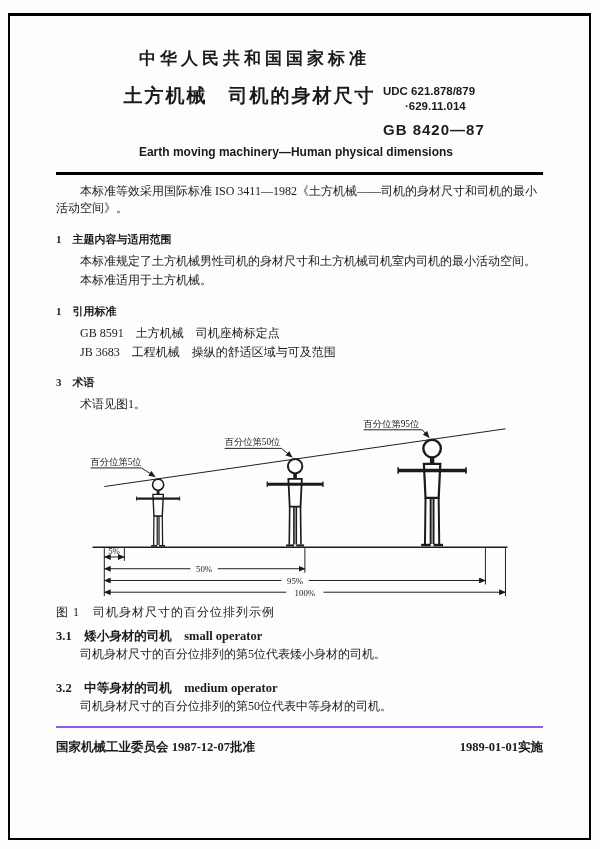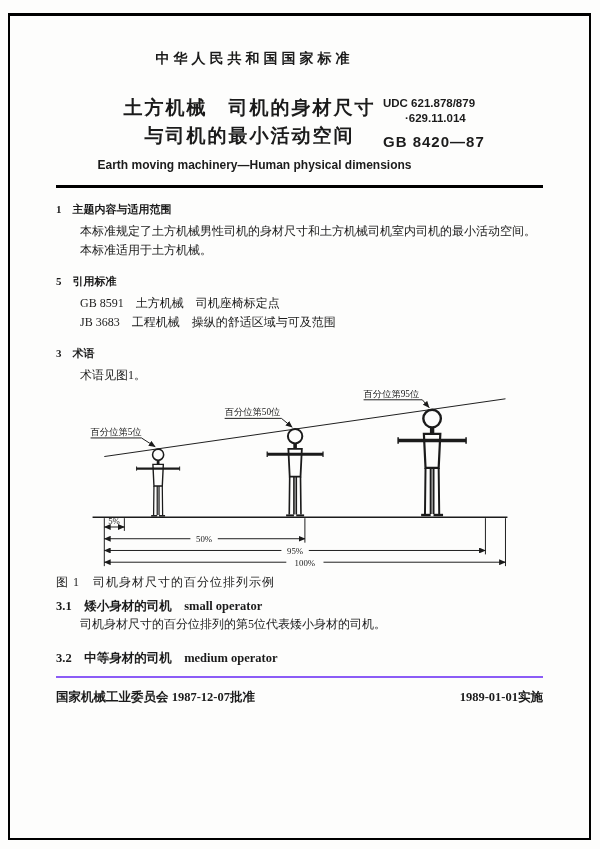--- a/index.html
+++ b/index.html
@@ -14,39 +14,39 @@
     background: #fdfdfc;
   }
   .frame {
     position: absolute; top: 13px; left: 8px; right: 9px; bottom: 9px;
     border: 2px solid #000; border-top-width: 3px;
     background: #fdfdfc;
   }
   .content { padding: 32px 46px 0 46px; }
 
   .std-type {
-    text-align: center; font-weight: bold; font-size: 14px;
+    text-align: center; font-weight: bold; font-size: 17px;
     letter-spacing: 4px; margin-right: 90px; line-height: 22px;
   }
-  .header-row { display: flex; margin-top: 24px; }
+  .header-row { display: flex; margin-top: 12px; }
   .spacer { width: 60px; }
   .title-block {
     flex: 1; text-align: center; font-weight: bold;
     font-size: 19px; line-height: 28px; letter-spacing: 2px;
   }
   .udc-block {
     width: 160px; font-size: 11.5px; font-weight: bold;
     font-family: "Liberation Sans", "DejaVu Sans", sans-serif;
     padding-top: 2px; line-height: 15px;
   }
   .udc2 { padding-left: 22px; }
   .gb-num { font-size: 15px; margin-top: 8px; letter-spacing: 1px; }
 
   .english-title {
-    margin-top: 8px; margin-right: 90px; text-align: center;
+    margin-top: 8px; margin-right: 90px; text-align: right;
     font-weight: bold; font-size: 12px; line-height: 15px;
     font-family: "Liberation Sans", "DejaVu Sans", sans-serif;
   }
   .rule { height: 3px; background: #000; margin-top: 12px; }
 
   p { font-size: 12px; line-height: 1.45; }
   .indent { text-indent: 2em; }
   .intro { margin-top: 8px; }
   h3 { font-size: 11px; line-height: 18px; font-weight: bold; margin-top: 12px; }
   .after-h { margin-top: 5px; }
@@ -73,41 +73,41 @@
 <div class="page">
   <div class="frame">
     <div class="content">
 
       <div class="std-type">中华人民共和国国家标准</div>
 
       <div class="header-row">
         <div class="spacer"></div>
         <div class="title-block">
           <div>土方机械　司机的身材尺寸</div>
-          <div>与司机的最小活动空间</div>
         </div>
         <div class="udc-block">
           <div class="udc1">UDC 621.878/879</div>
           <div class="udc2">·629.11.014</div>
           <div class="gb-num">GB 8420—87</div>
         </div>
       </div>
 
       <div class="english-title">
         <div>Earth moving machinery—Human physical dimensions</div>
       </div>
 
       <div class="rule"></div>
 
+      <p class="indent intro">本标准等效采用国际标准 ISO 3411—1982《土方机械——司机的身材尺寸和司机的最小活动空间》。</p>
 
       <h3>1　主题内容与适用范围</h3>
       <p class="indent after-h">本标准规定了土方机械男性司机的身材尺寸和土方机械司机室内司机的最小活动空间。</p>
       <p class="indent tight">本标准适用于土方机械。</p>
 
-      <h3>5　引用标准</h3>
+      <h3>1　引用标准</h3>
       <p class="ref">GB 8591　土方机械　司机座椅标定点</p>
       <p class="ref tight">JB 3683　工程机械　操纵的舒适区域与可及范围</p>
 
       <h3>3　术语</h3>
       <p class="indent after-h">术语见图1。</p>
 
       <div class="figure-wrap">
         <svg class="fig" width="436" height="182" viewBox="0 0 440 186" xmlns="http://www.w3.org/2000/svg">
           <defs>
             <marker id="arrE" markerWidth="7" markerHeight="6" refX="6.5" refY="3" orient="auto" markerUnits="userSpaceOnUse">
@@ -173,20 +173,21 @@
             <text x="225" y="179.5">100%</text>
           </g>
         </svg>
         <div class="caption">图 1　司机身材尺寸的百分位排列示例</div>
       </div>
 
       <h4>3.1　矮小身材的司机　small operator</h4>
       <p class="indent tight">司机身材尺寸的百分位排列的第5位代表矮小身材的司机。</p>
 
       <h4 class="second">3.2　中等身材的司机　medium operator</h4>
+      <p class="indent tight">司机身材尺寸的百分位排列的第50位代表中等身材的司机。</p>
 
       <div class="footer">
         <div>国家机械工业委员会 1987-12-07批准</div>
         <div>1989-01-01实施</div>
       </div>
 
     </div>
   </div>
 </div>
 

